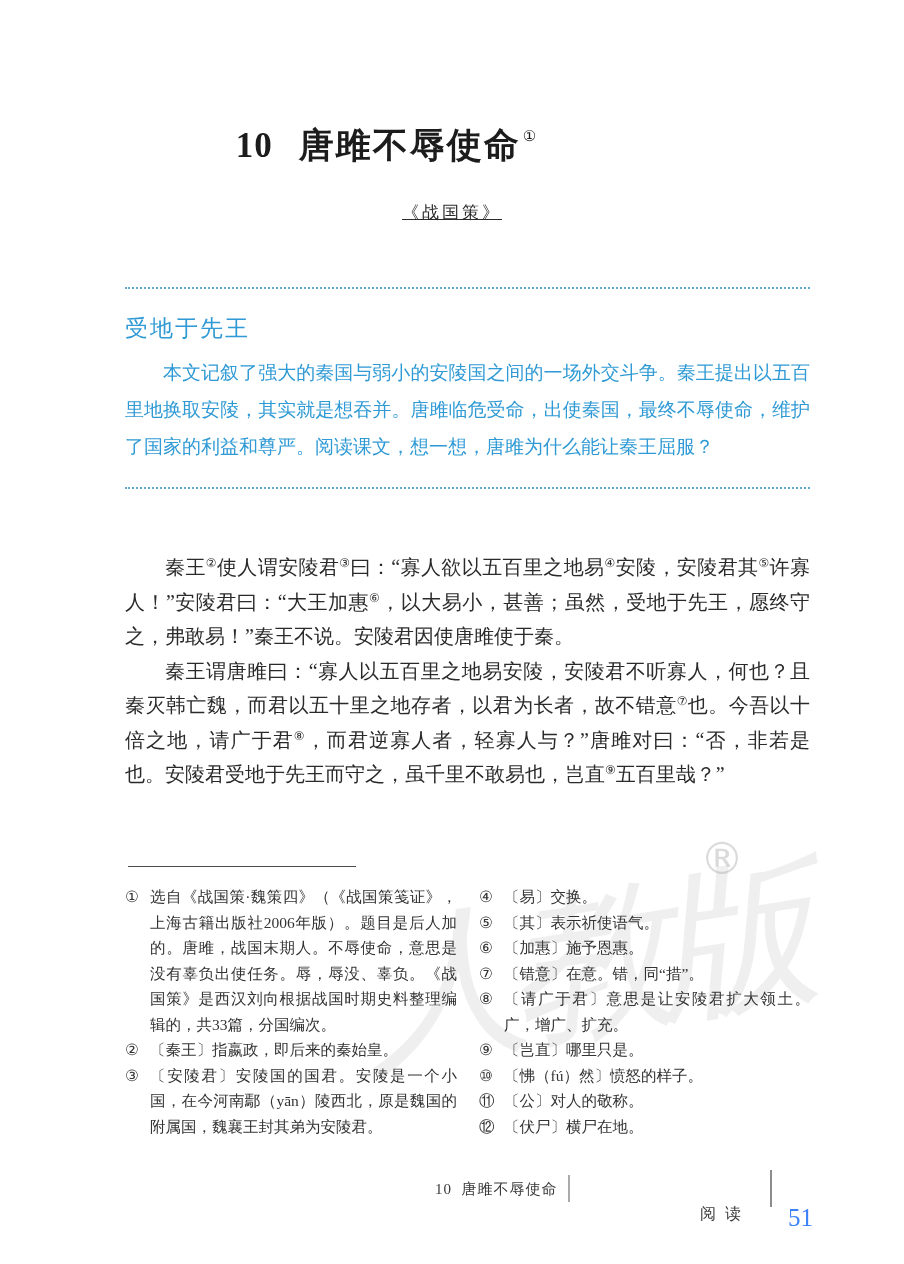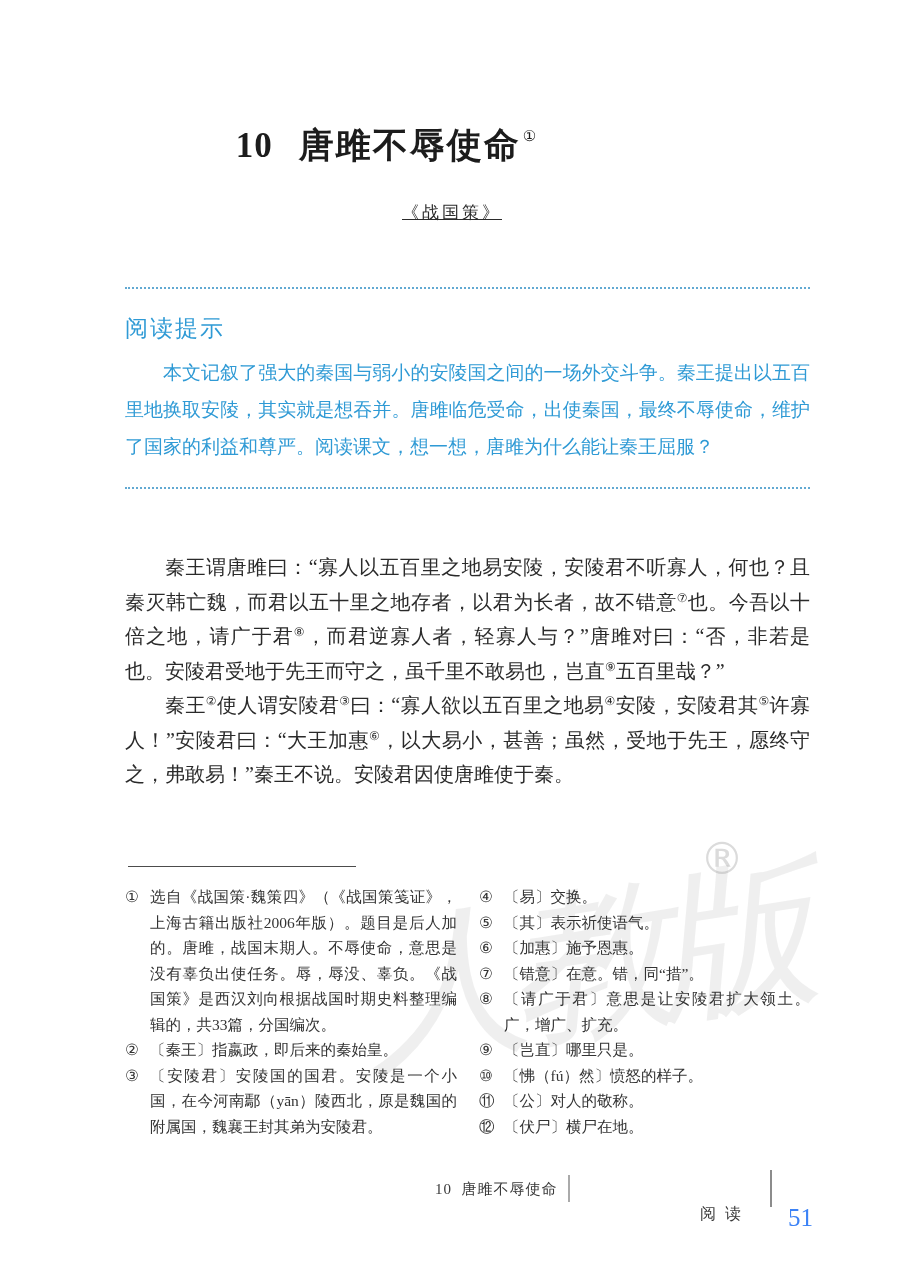--- a/index.html
+++ b/index.html
@@ -61,27 +61,27 @@
 
 <div class="watermark">人教版</div>
 <div class="wm-reg">®</div>
 
 <div class="layer page-title">
   <span class="num">10</span><span class="name">唐雎不辱使命</span><sup class="title-sup">①</sup>
 </div>
 <div class="layer source">《战国策》</div>
 
 <div class="layer hint">
-  <h3 class="hint-heading">阅读提示</h3>
+  <h3 class="hint-heading">受地于先王</h3>
   <p class="hint-body">本文记叙了强大的秦国与弱小的安陵国之间的一场外交斗争。秦王提出以五百里地换取安陵，其实就是想吞并。唐雎临危受命，出使秦国，最终不辱使命，维护了国家的利益和尊严。阅读课文，想一想，唐雎为什么能让秦王屈服？</p>
 </div>
 
 <div class="layer main-text">
+    <p>秦王<sup class="ref">②</sup>使人谓安陵君<sup class="ref">③</sup>曰：“寡人欲以五百里之地易<sup class="ref">④</sup>安陵，安陵君其<sup class="ref">⑤</sup>许寡人！”安陵君曰：“大王加惠<sup class="ref">⑥</sup>，以大易小，甚善；虽然，受地于先王，愿终守之，弗敢易！”秦王不说。安陵君因使唐雎使于秦。</p>
     <p>秦王谓唐雎曰：“寡人以五百里之地易安陵，安陵君不听寡人，何也？且秦灭韩亡魏，而君以五十里之地存者，以君为长者，故不错意<sup class="ref">⑦</sup>也。今吾以十倍之地，请广于君<sup class="ref">⑧</sup>，而君逆寡人者，轻寡人与？”唐雎对曰：“否，非若是也。安陵君受地于先王而守之，虽千里不敢易也，岂直<sup class="ref">⑨</sup>五百里哉？”</p>
-    <p>秦王<sup class="ref">②</sup>使人谓安陵君<sup class="ref">③</sup>曰：“寡人欲以五百里之地易<sup class="ref">④</sup>安陵，安陵君其<sup class="ref">⑤</sup>许寡人！”安陵君曰：“大王加惠<sup class="ref">⑥</sup>，以大易小，甚善；虽然，受地于先王，愿终守之，弗敢易！”秦王不说。安陵君因使唐雎使于秦。</p>
   </div>
 
 <div class="layer fn-sep"></div>
 <div class="layer footnotes">
   <div class="fn-col left">
       <div class="fn-item">
         <span class="fn-num">①</span>
         <span class="fn-text">选自《战国策·魏策四》（《战国策笺证》，上海古籍出版社2006年版）。题目是后人加的。唐雎，战国末期人。不辱使命，意思是没有辜负出使任务。辱，辱没、辜负。《战国策》是西汉刘向根据战国时期史料整理编辑的，共33篇，分国编次。</span>
       </div>
       <div class="fn-item">

